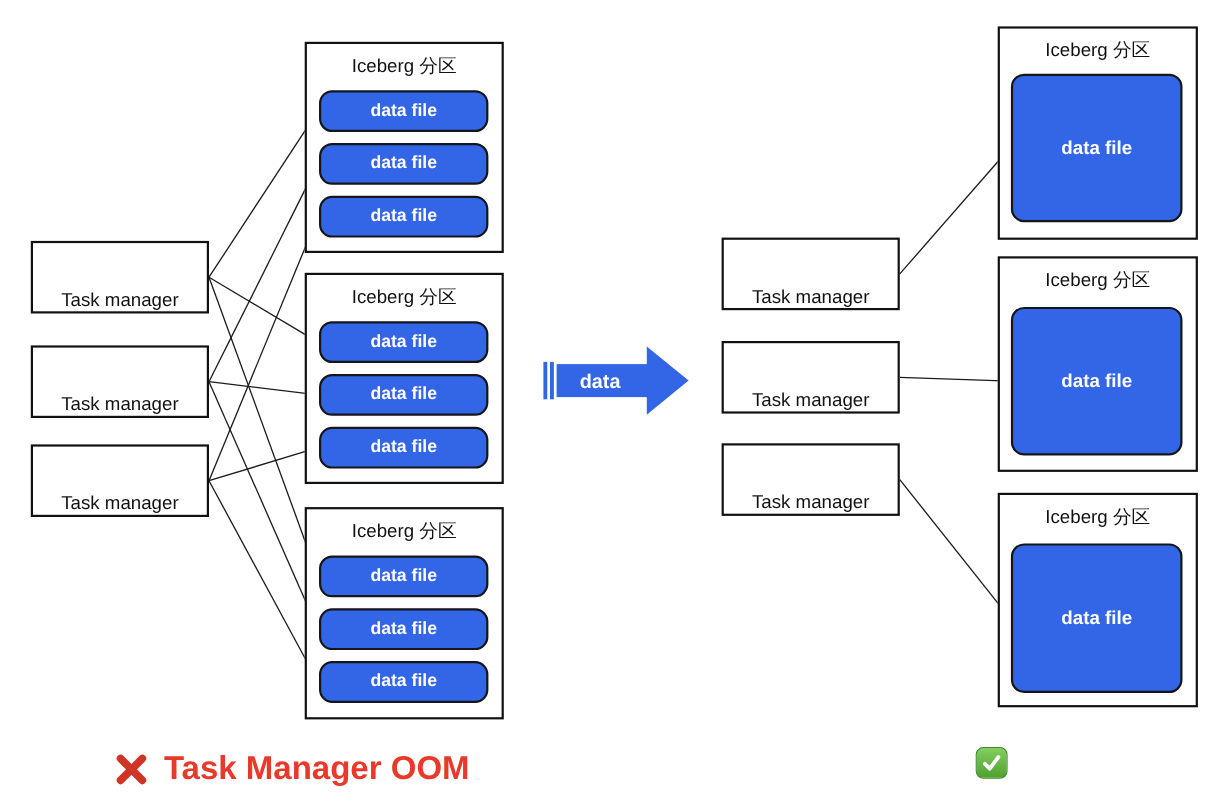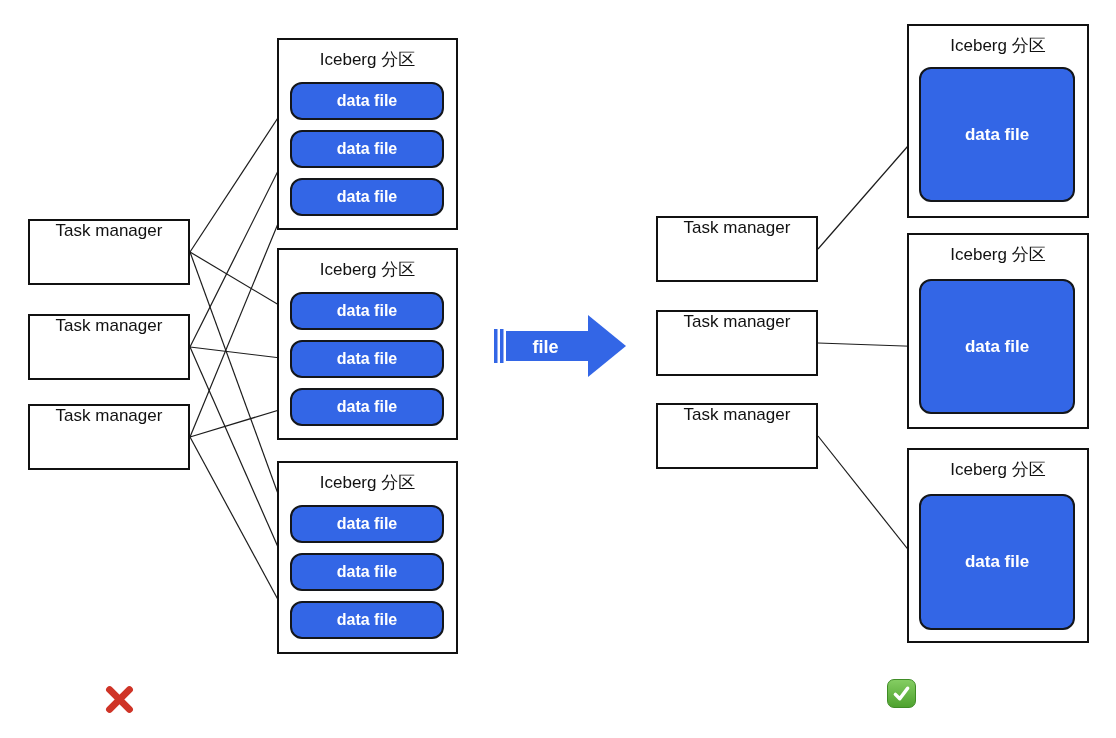--- a/index.html
+++ b/index.html
@@ -1,21 +1,21 @@
 <!DOCTYPE html>
 <html><head>
 <meta charset="utf-8">
 <style>
   html,body { margin:0; padding:0; background:#fff; }
   body { font-family:"Liberation Sans","DejaVu Sans",sans-serif; }
   #canvas { position:relative; width:1116px; height:738px; background:#fff; overflow:hidden; }
   #connector-svg { position:absolute; left:0; top:0; width:1116px; height:738px; pointer-events:none; }
 
   .tmbox { position:absolute; width:162px; height:66px; background:#fff; border:2px solid #111;
-           display:flex; align-items:flex-start; justify-content:center;
+           display:flex; align-items:flex-end; justify-content:center;
            font-size:17px; color:#111; box-sizing:border-box; }
   .partition { position:absolute; background:#fff; border:2px solid #111; box-sizing:border-box; }
   .ptitle { position:absolute; left:0; right:0; top:8px; text-align:center;
             font-size:17px; color:#111; }
   .dfile { position:absolute; background:#3366E6; border:2px solid #14161a; border-radius:12px;
            color:#fff; font-weight:600; font-size:16px;
            display:flex; align-items:center; justify-content:center; box-sizing:border-box; }
 
   .keyby-wrap { position:absolute; left:492px; top:313px; width:136px; height:66px; }
   .keyby-label { position:absolute; left:503px; top:331px; width:85px; height:32px;
@@ -88,21 +88,21 @@
   </div>
 
   <div class="keyby-wrap">
     <svg width="136" height="66" viewBox="0 0 136 66">
       <rect x="2" y="16" width="3.5" height="34" fill="#3366E6"></rect>
       <rect x="8" y="16" width="3.5" height="34" fill="#3366E6"></rect>
       <rect x="14" y="18" width="83" height="30" fill="#3366E6"></rect>
       <polygon points="96,2 134,33 96,64" fill="#3366E6"></polygon>
     </svg>
   </div>
-  <span class="keyby-label">file</span>
+  <span class="keyby-label">data</span>
 
   <div class="tmbox" style="left:656px; top:216px;">
     <span>Task manager</span>
   </div>
   <div class="tmbox" style="left:656px; top:310px;">
     <span>Task manager</span>
   </div>
   <div class="tmbox" style="left:656px; top:403px;">
     <span>Task manager</span>
   </div>
@@ -115,20 +115,21 @@
     <div class="ptitle">Iceberg 分区</div>
     <div class="dfile" style="left:10px; top:44px; width:156px; height:135px; font-size:17px;">data file</div>
   </div>
   <div class="partition" style="left:907px; top:448px; width:182px; height:195px;">
     <div class="ptitle">Iceberg 分区</div>
     <div class="dfile" style="left:10px; top:44px; width:156px; height:136px; font-size:17px;">data file</div>
   </div>
 
   <div class="caption-left">
     <span class="cross"></span>
+    <span class="caption-text">Task Manager OOM</span>
   </div>
 
   <div class="check">
     <svg width="21" height="21" viewBox="0 0 24 24">
       <polyline points="5,13 10,18 19,6" fill="none" stroke="#ffffff" stroke-width="4" stroke-linecap="round" stroke-linejoin="round"></polyline>
     </svg>
   </div>
 
 </div>
 

